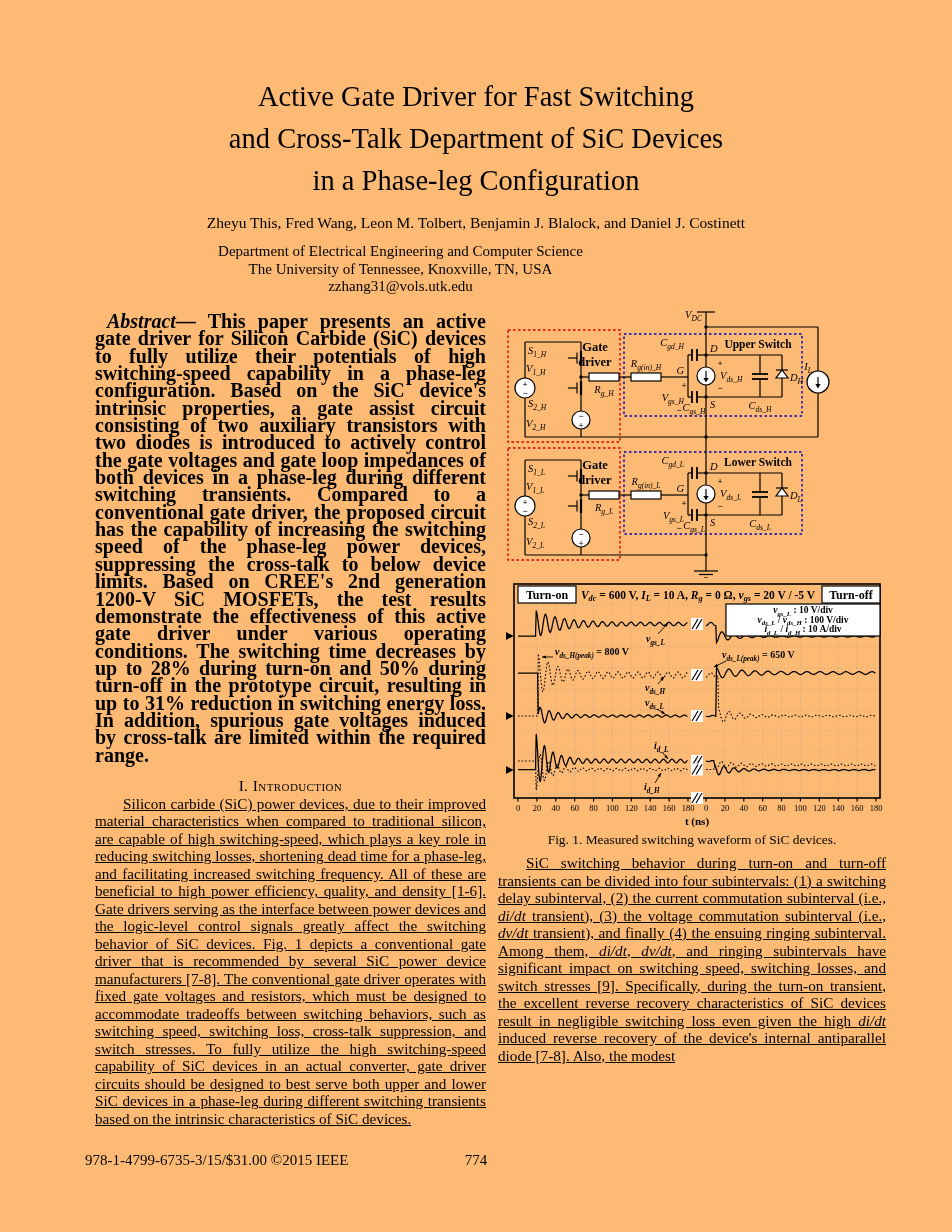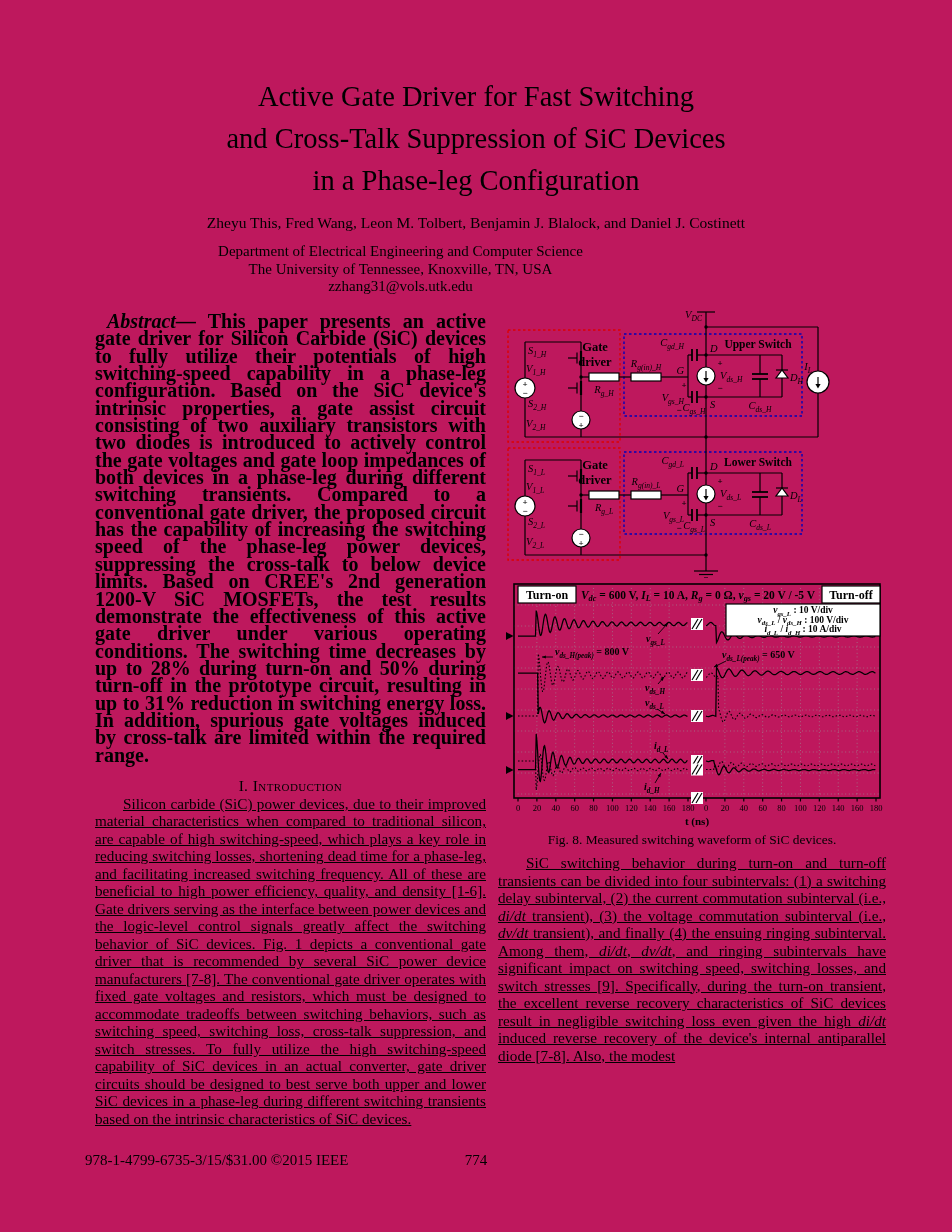--- a/index.html
+++ b/index.html
@@ -1,16 +1,16 @@
 <!DOCTYPE html>
 <html><head>
 <meta charset="utf-8">
 <style>
   html,body{margin:0;padding:0;background:#888;}
-  .page{position:relative;width:952px;height:1232px;background:#be185d;margin:0 auto;
+  .page{position:relative;width:952px;height:1232px;background:#fdba74;margin:0 auto;
         font-family:"Liberation Serif",serif;color:#000;overflow:hidden;}
   .titleblock{position:absolute;top:76px;left:0;width:952px;text-align:center;}
   .t{font-size:28.5px;line-height:42px;font-weight:normal;}
   .authors{position:absolute;top:214px;left:0;width:952px;text-align:center;font-size:15.5px;}
   .affil{position:absolute;top:243px;left:0;width:801px;text-align:center;font-size:15px;line-height:17.5px;}
   .col-left{position:absolute;left:95px;top:313px;width:391px;}
   .col-right{position:absolute;left:498px;top:308px;width:388px;}
   .abs{margin:0;font-weight:bold;font-size:20px;line-height:17.35px;text-align:justify;text-indent:12px;}
   .abslbl{font-style:italic;}
   .sech{margin-top:13px;text-align:center;font-size:15.5px;}
@@ -40,21 +40,21 @@
   .leg{font-size:9.5px;font-weight:bold;text-anchor:middle;}
   .aw{stroke:#000;stroke-width:0.9;}
   .xl{font-size:11px;font-weight:bold;text-anchor:middle;}
 </style>
 </head>
 <body>
 
 <div class="page">
   <div class="titleblock">
     <div class="t">Active Gate Driver for Fast Switching</div>
-    <div class="t">and Cross-Talk Suppression of SiC Devices</div>
+    <div class="t">and Cross-Talk Department of SiC Devices</div>
     <div class="t">in a Phase-leg Configuration</div>
   </div>
   <div class="authors">Zheyu This, Fred Wang, Leon M. Tolbert, Benjamin J. Blalock, and Daniel J. Costinett</div>
   <div class="affil">
     <div>Department of Electrical Engineering and Computer Science</div>
     <div>The University of Tennessee, Knoxville, TN, USA</div>
     <div>zzhang31@vols.utk.edu</div>
   </div>
 
   <div class="col-left">
@@ -364,19 +364,19 @@
           <text x="171.112" y="233" class="tick" text-anchor="middle"><tspan dy="0">160</tspan></text>
           <line x1="359.11199999999997" y1="220" x2="359.11199999999997" y2="223.5" class="w"></line>
           <text x="359.11199999999997" y="233" class="tick" text-anchor="middle"><tspan dy="0">160</tspan></text>
           <line x1="190.001" y1="220" x2="190.001" y2="223.5" class="w"></line>
           <text x="190.001" y="233" class="tick" text-anchor="middle"><tspan dy="0">180</tspan></text>
           <line x1="378.001" y1="220" x2="378.001" y2="223.5" class="w"></line>
           <text x="378.001" y="233" class="tick" text-anchor="middle"><tspan dy="0">180</tspan></text>
           <text x="199" y="247" class="xl" text-anchor="middle"><tspan dy="0">t (ns)</tspan></text>
         </svg>
       </div>
-    <div class="cap fig2cap">Fig. 8. Measured switching waveform of SiC devices.</div>
+    <div class="cap fig2cap">Fig. 1. Measured switching waveform of SiC devices.</div>
     <p class="body-p">SiC switching behavior during turn-on and turn-off transients can be divided into four subintervals: (1) a switching delay subinterval, (2) the current commutation subinterval (i.e., <i>di/dt</i> transient), (3) the voltage commutation subinterval (i.e., <i>dv/dt</i> transient), and finally (4) the ensuing ringing subinterval. Among them, <i>di/dt</i>, <i>dv/dt</i>, and ringing subintervals have significant impact on switching speed, switching losses, and switch stresses [9]. Specifically, during the turn-on transient, the excellent reverse recovery characteristics of SiC devices result in negligible switching loss even given the high <i>di/dt</i> induced reverse recovery of the device's internal antiparallel diode [7-8]. Also, the modest</p>
   </div>
 
   <div class="footer-c">978-1-4799-6735-3/15/$31.00 ©2015 IEEE</div>
   <div class="footer-p">774</div>
 </div>
 
 </body></html>

